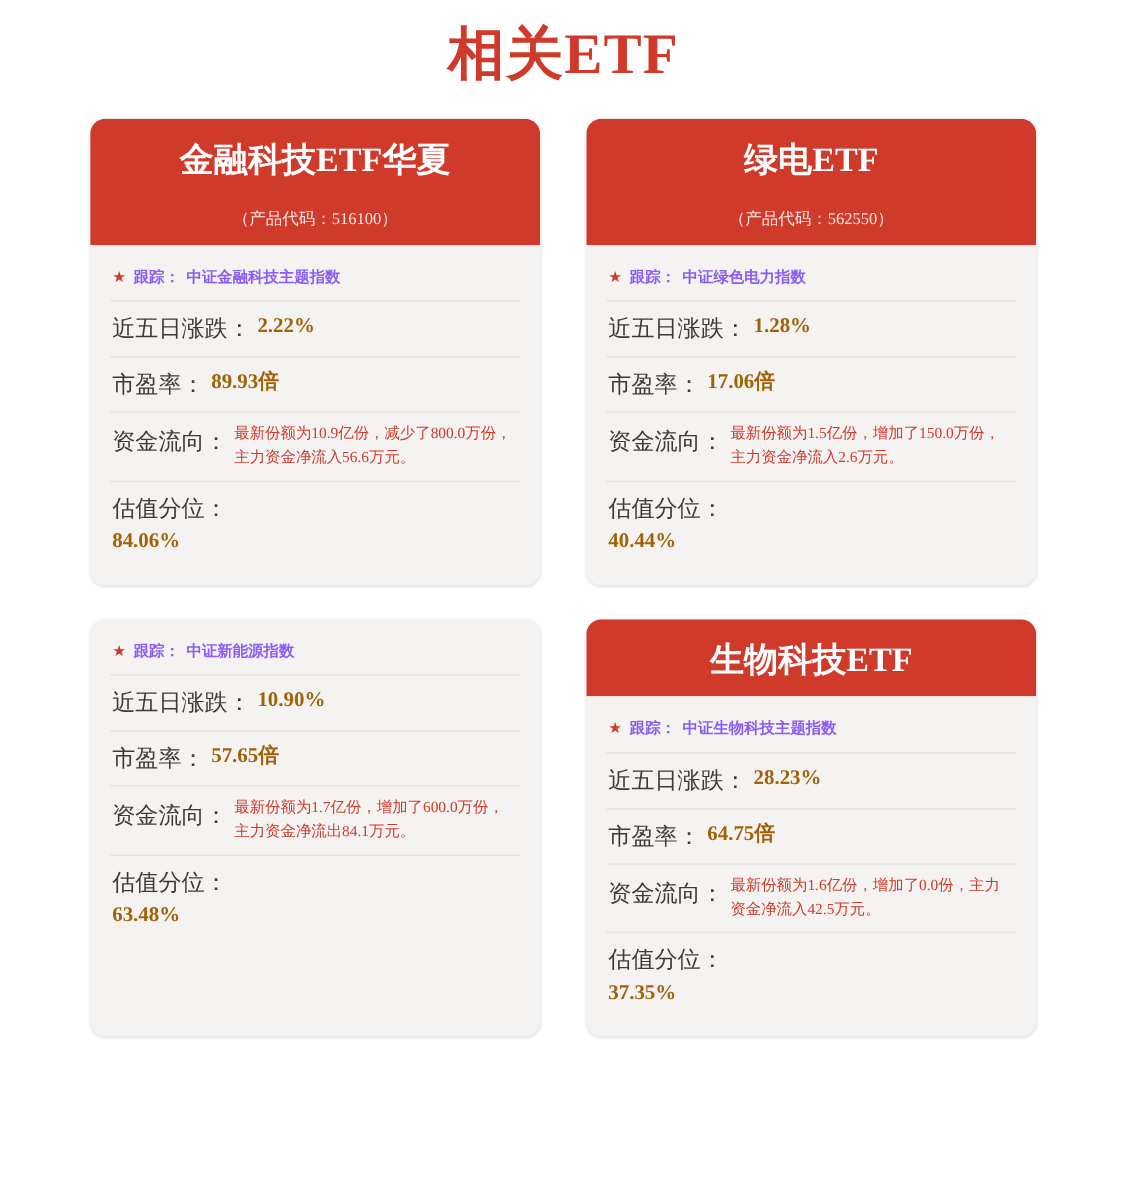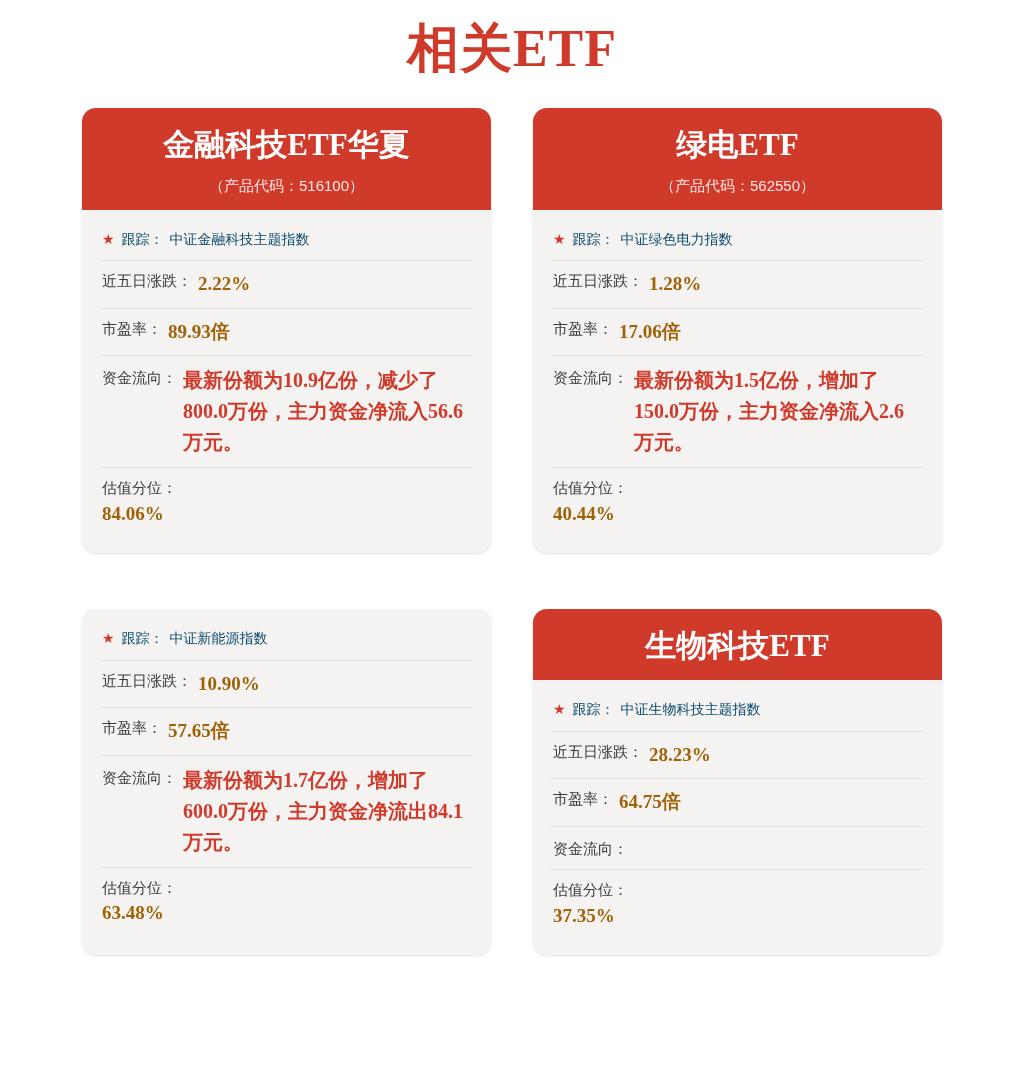--- a/index.html
+++ b/index.html
@@ -22,21 +22,21 @@
     font-size: 52px;
     font-weight: bold;
     letter-spacing: 1px;
     padding-top: 14px;
     padding-bottom: 6px;
     font-family: "Liberation Serif", serif;
   }
   .grid {
     display: grid;
     grid-template-columns: 1fr 1fr;
-    gap: 56px 42px;
+    gap: 31px 42px;
     padding: 18px 82px 20px 82px;
     box-sizing: border-box;
   }
   .card {
     border-radius: 14px;
     overflow: hidden;
     background: #f4f3f1;
     box-shadow: 0 1px 3px rgba(0,0,0,0.12);
     display: flex;
     flex-direction: column;
@@ -49,22 +49,22 @@
   .card-title {
     color: #ffffff;
     font-size: 31px;
     font-weight: bold;
     line-height: 1.25;
     font-family: "Liberation Serif", serif;
   }
   .card-code {
     color: #fbe6e2;
     font-size: 15px;
-    margin-top: 12px;
-    font-family: Liberation Sans, sans-serif;
+    margin-top: 25px;
+    font-family: Liberation Serif, serif;
   }
   .card-body {
     padding: 14px 18px 16px 18px;
     background: #f4f3f1;
     flex: 1;
   }
   .row {
     display: flex;
     align-items: flex-start;
     padding: 9px 2px;
@@ -79,42 +79,43 @@
     padding-bottom: 11px;
   }
   .star-icon {
     color: #cf3a2b;
     font-size: 14px;
     line-height: 1;
     margin-right: 7px;
     margin-top: 3px;
   }
   .track-text {
-    color: #0c4a6e;
+    color: #8b5cf6;
     font-size: 14px;
     line-height: 1.4;
+    font-weight: bold;
   }
   .label {
     color: #3d3a37;
-    font-size: 15px;
+    font-size: 21px;
     line-height: 1.5;
     white-space: nowrap;
     flex: 0 0 auto;
     margin-right: 6px;
   }
   .value {
     color: #a16207;
     font-size: 19px;
     font-weight: bold;
     line-height: 1.5;
   }
   .value-flow {
     color: #cf3a2b;
-    font-size: 20px;
-    font-weight: bold;
+    font-size: 14px;
+    font-weight: normal;
     line-height: 1.55;
   }
   .row-flow .label {
     padding-top: 2px;
   }
 </style>
 </head>
 <body>
 
 <div class="page">
@@ -226,20 +227,21 @@
         <div class="row">
           <span class="label">近五日涨跌：</span>
           <span class="value">28.23%</span>
         </div>
         <div class="row">
           <span class="label">市盈率：</span>
           <span class="value">64.75倍</span>
         </div>
         <div class="row row-flow">
           <span class="label">资金流向：</span>
+          <span class="value-flow">最新份额为1.6亿份，增加了0.0份，主力资金净流入42.5万元。</span>
         </div>
         <div class="row">
           <span class="label">估值分位：</span>
           <span class="value">37.35%</span>
         </div>
       </div>
     </div>
 
   </div>
 </div>

